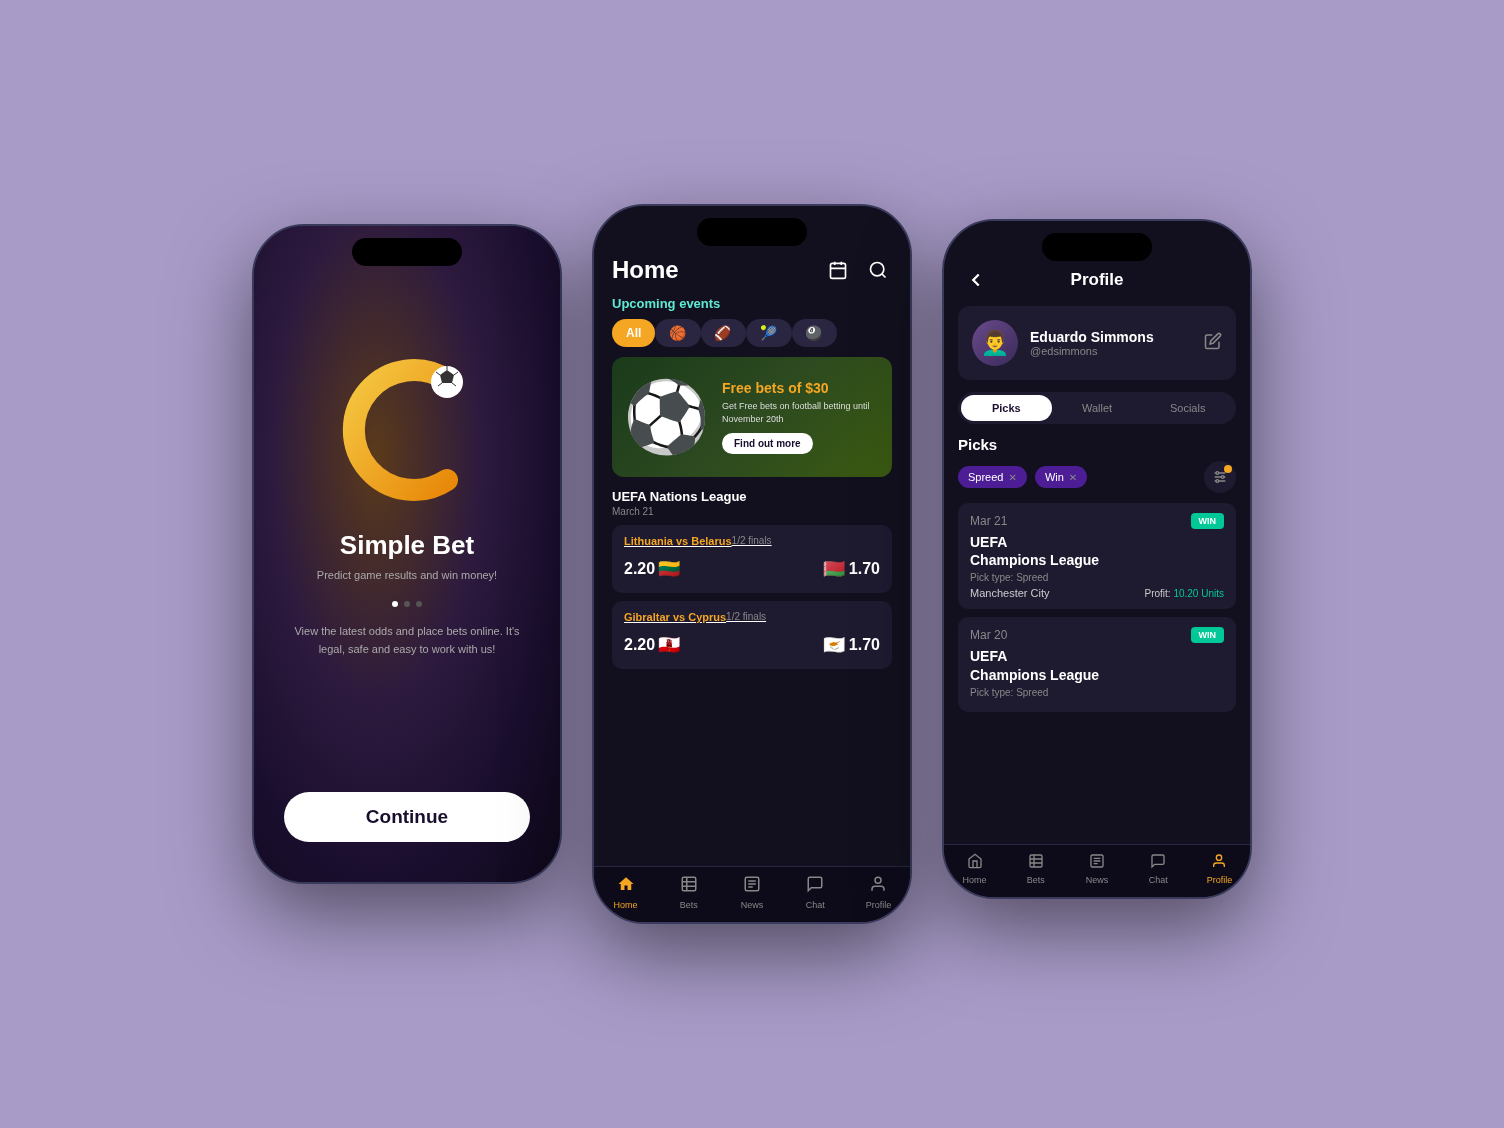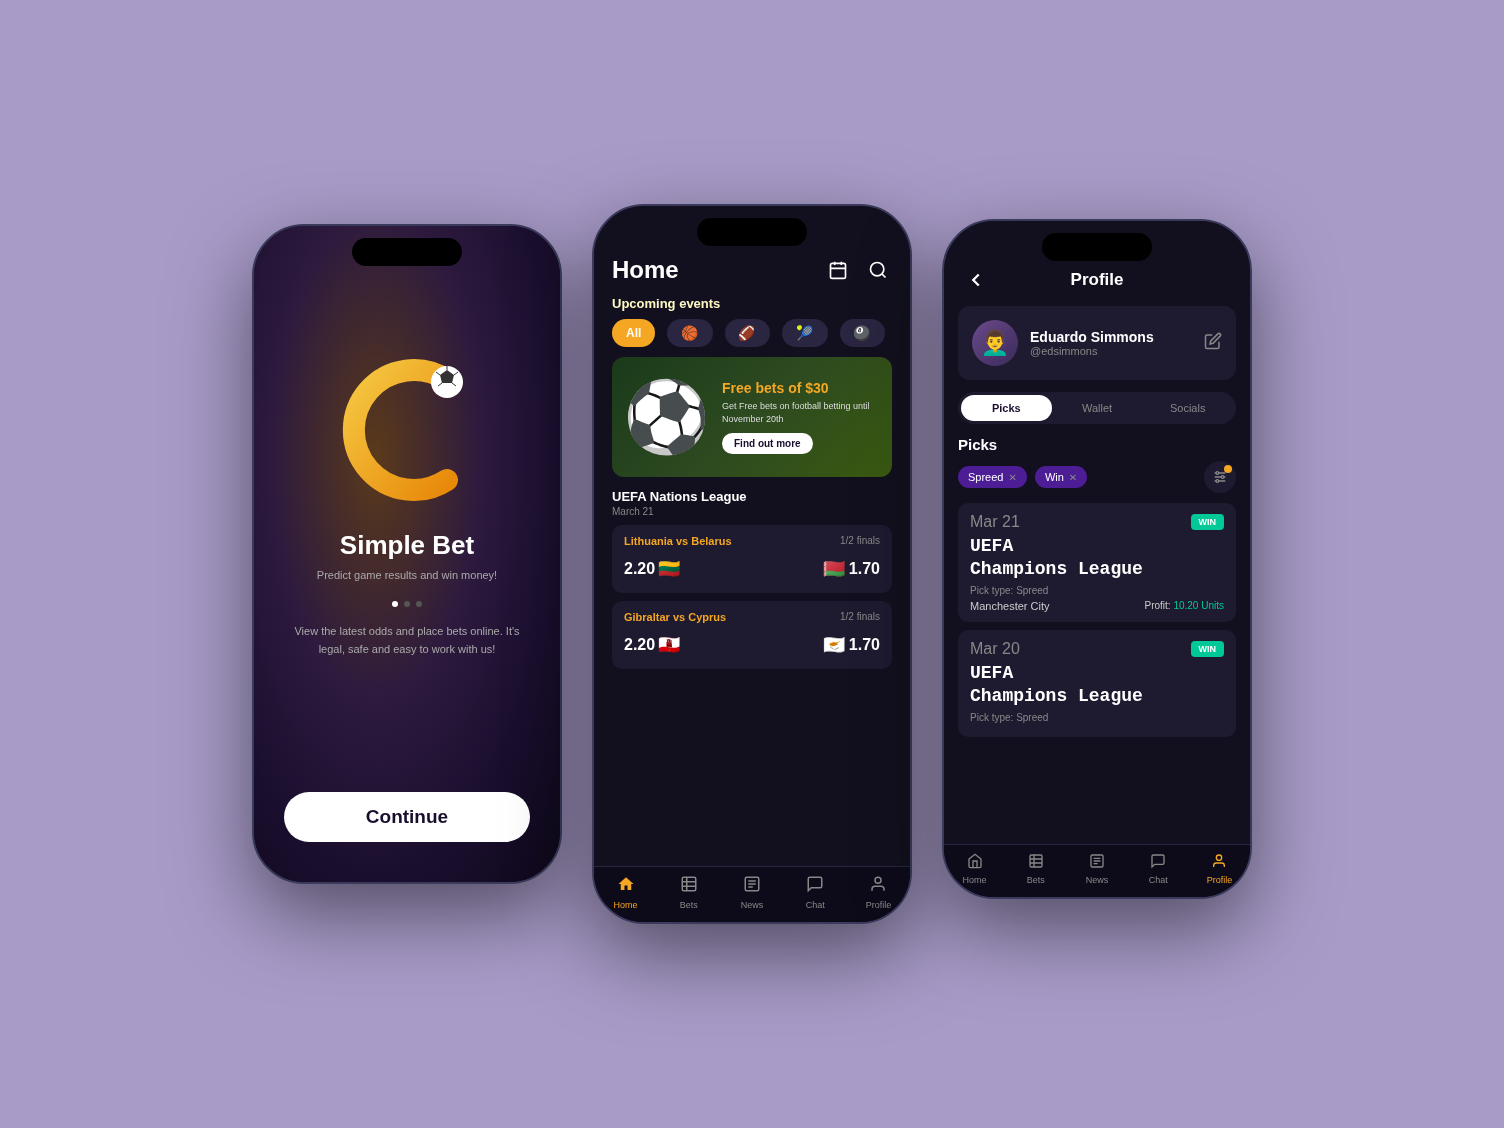--- a/index.html
+++ b/index.html
@@ -158,25 +158,25 @@
       align-items: center;
       justify-content: center;
       cursor: pointer;
       color: #fff;
       font-size: 16px;
     }
     .upcoming-label {
       padding: 4px 18px 8px;
       font-size: 13px;
       font-weight: 600;
-      color: #fef9c3;
+      color: #5eead4;
     }
     .sport-filters {
       display: flex;
-      gap: 12px;
+      gap: 0;
       padding: 0 18px 10px;
       overflow-x: hidden;
     }
     .filter-chip {
       padding: 6px 14px;
       border-radius: 20px;
       background: #2a2540;
       color: #fff;
       font-size: 12px;
       cursor: pointer;
@@ -255,22 +255,22 @@
       margin-bottom: 8px;
     }
     .match-card {
       background: #1e1a30;
       border-radius: 10px;
       padding: 10px 12px;
       margin-bottom: 8px;
     }
     .match-header {
       display: flex;
-      justify-content: space-between;
       margin-bottom: 8px;
+      text-decoration: underline;
     }
     .match-teams {
       font-size: 11px;
       color: #f5a623;
       font-weight: 600;
     }
     .match-round {
       font-size: 10px;
       color: #888;
     }
@@ -460,37 +460,36 @@
       padding: 10px 12px;
       margin-bottom: 8px;
     }
     .pick-card-header {
       display: flex;
       justify-content: space-between;
       align-items: center;
       margin-bottom: 4px;
     }
     .pick-date {
-      font-size: 16px;
+      font-size: 12px;
       color: #888;
     }
     .win-badge {
       background: #00c896;
       color: #fff;
       font-size: 9px;
       font-weight: 700;
       padding: 3px 8px;
       border-radius: 4px;
     }
     .pick-league {
-      font-size: 18px;
+      font-size: 14px;
       font-weight: 700;
       line-height: 1.3;
       margin-bottom: 3px;
-      font-family: Liberation Mono, monospace;
     }
     .pick-type {
       font-size: 10px;
       color: #888;
       margin-bottom: 4px;
     }
     .pick-footer {
       display: flex;
       justify-content: space-between;
       align-items: center;

